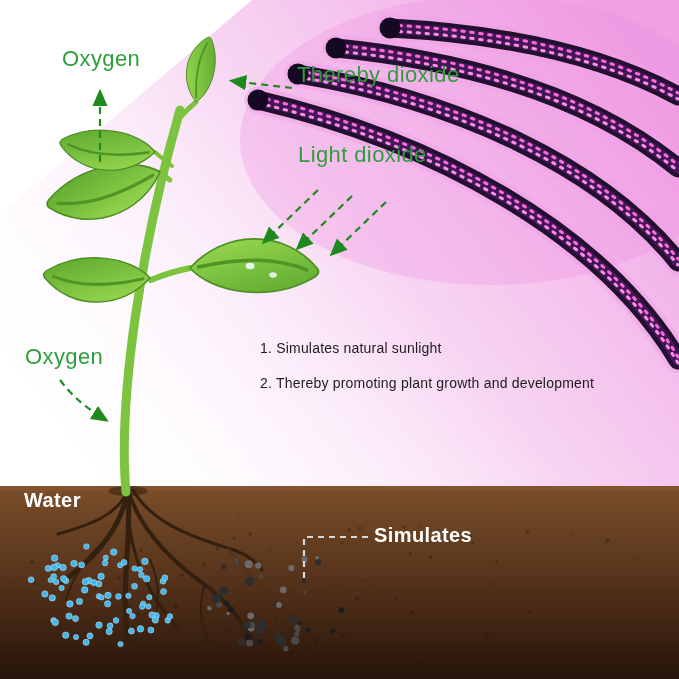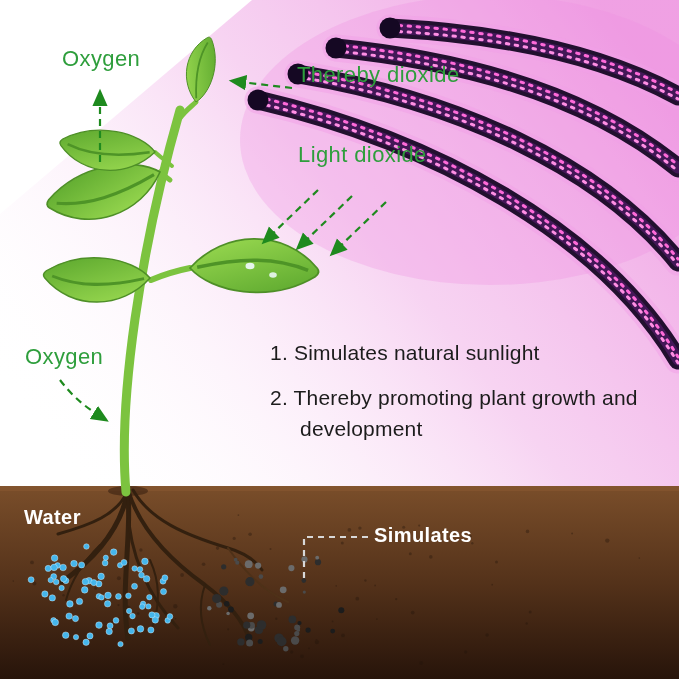--- a/index.html
+++ b/index.html
@@ -5,22 +5,22 @@
   html,body{margin:0;padding:0;background:#ffffff;}
   #stage{
     position:relative;width:679px;height:679px;overflow:hidden;
     font-family:"Liberation Sans",sans-serif;background:#ffffff;
   }
   #scene{position:absolute;left:0;top:0;}
   .label{position:absolute;white-space:nowrap;}
   .label-green{color:#2e9e3c;font-size:22px;letter-spacing:.4px;}
   .label-soil{color:#ffffff;font-size:20px;font-weight:bold;letter-spacing:.4px;}
   #benefits{
-    position:absolute;left:270px;top:338px;width:388px;
-    color:#1c1c1c;font-size:21px;letter-spacing:.2px;
+    position:absolute;left:260px;top:338px;width:388px;
+    color:#1c1c1c;font-size:14px;letter-spacing:.2px;
   }
   #benefits .benefit{margin-bottom:15px;line-height:1.45;
     padding-left:30px;text-indent:-30px;}
 </style>
 </head>
 <body>
 
 <div id="stage">
 
   <svg id="scene" width="679" height="679" viewBox="0 0 679 679">
@@ -323,21 +323,21 @@
       <path d="M386 202 L332 254" marker-end="url(#arrowGreen)"></path>
       <path d="M60 380 C 75 400, 90 410, 106 420" marker-end="url(#arrowGreen)"></path>
       <path d="M368 537 L304 537 L304 580" stroke="#d8d8d8" stroke-dasharray="6 5"></path>
     </g>
   </svg>
 
   <div class="label label-green" style="left:62px;top:46px">Oxygen</div>
   <div class="label label-green" style="left:297px;top:62px">Thereby dioxide</div>
   <div class="label label-green" style="left:298px;top:142px">Light dioxide</div>
   <div class="label label-green" style="left:25px;top:344px">Oxygen</div>
-  <div class="label label-soil" style="left:24px;top:506px">Water</div>
+  <div class="label label-soil" style="left:24px;top:489px">Water</div>
   <div class="label label-soil" style="left:374px;top:524px">Simulates</div>
 
   <div id="benefits">
     <div class="benefit">1. Simulates natural sunlight</div>
     <div class="benefit">2. Thereby promoting plant growth and development</div>
   </div>
 
 </div>
 
 </body></html>

